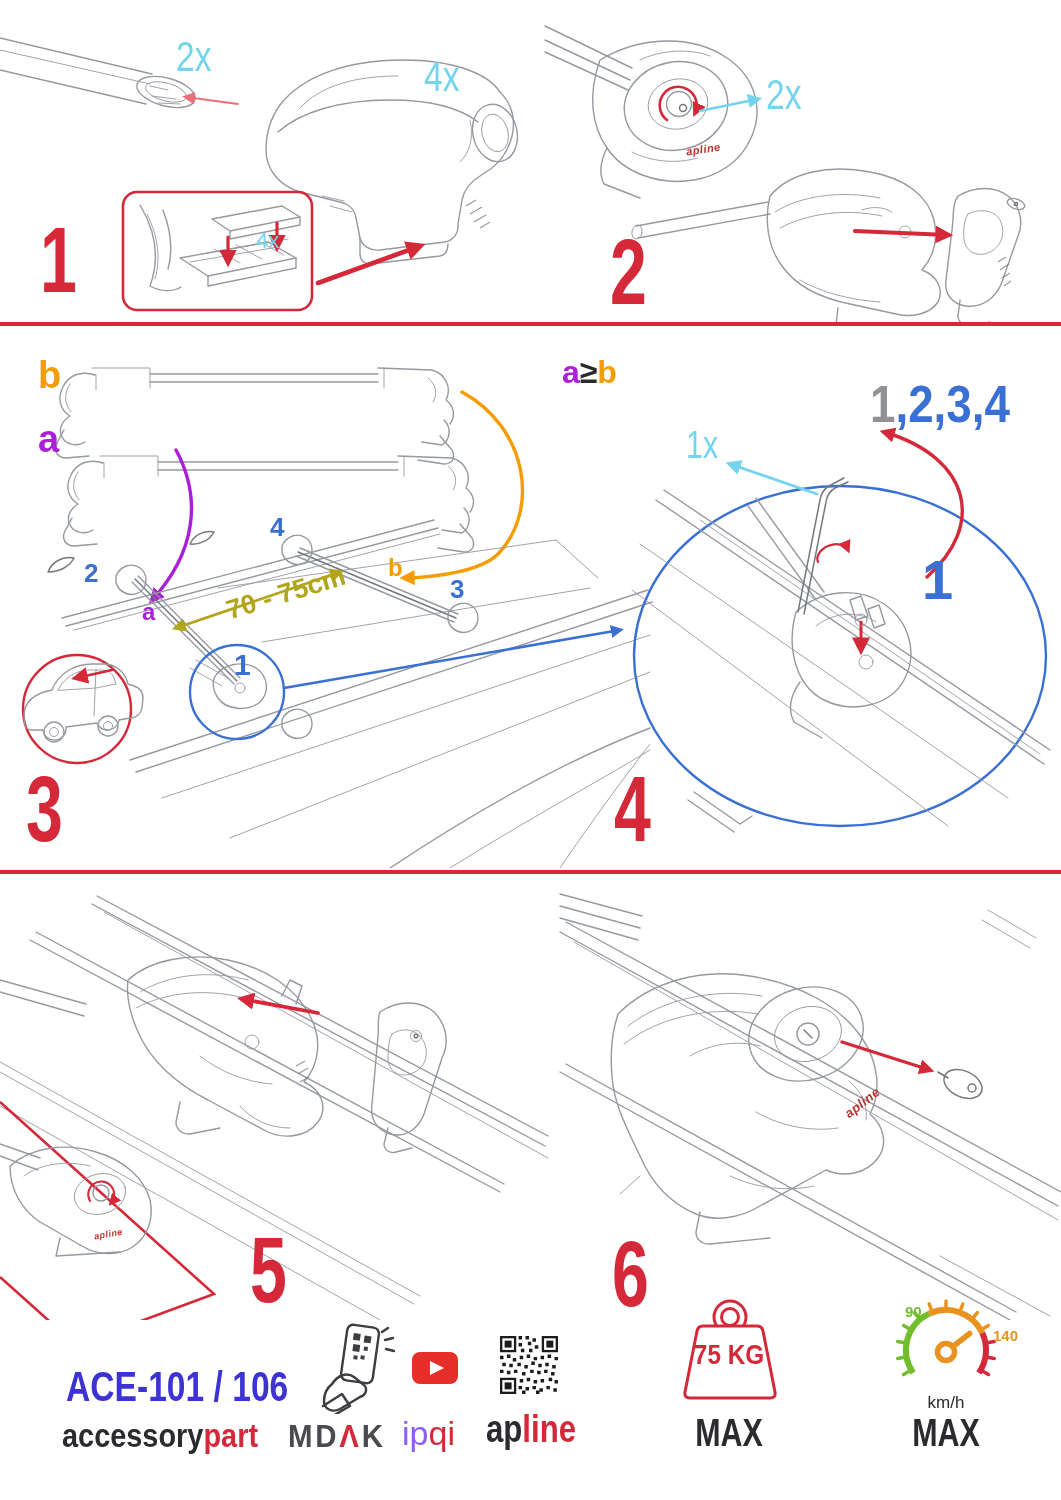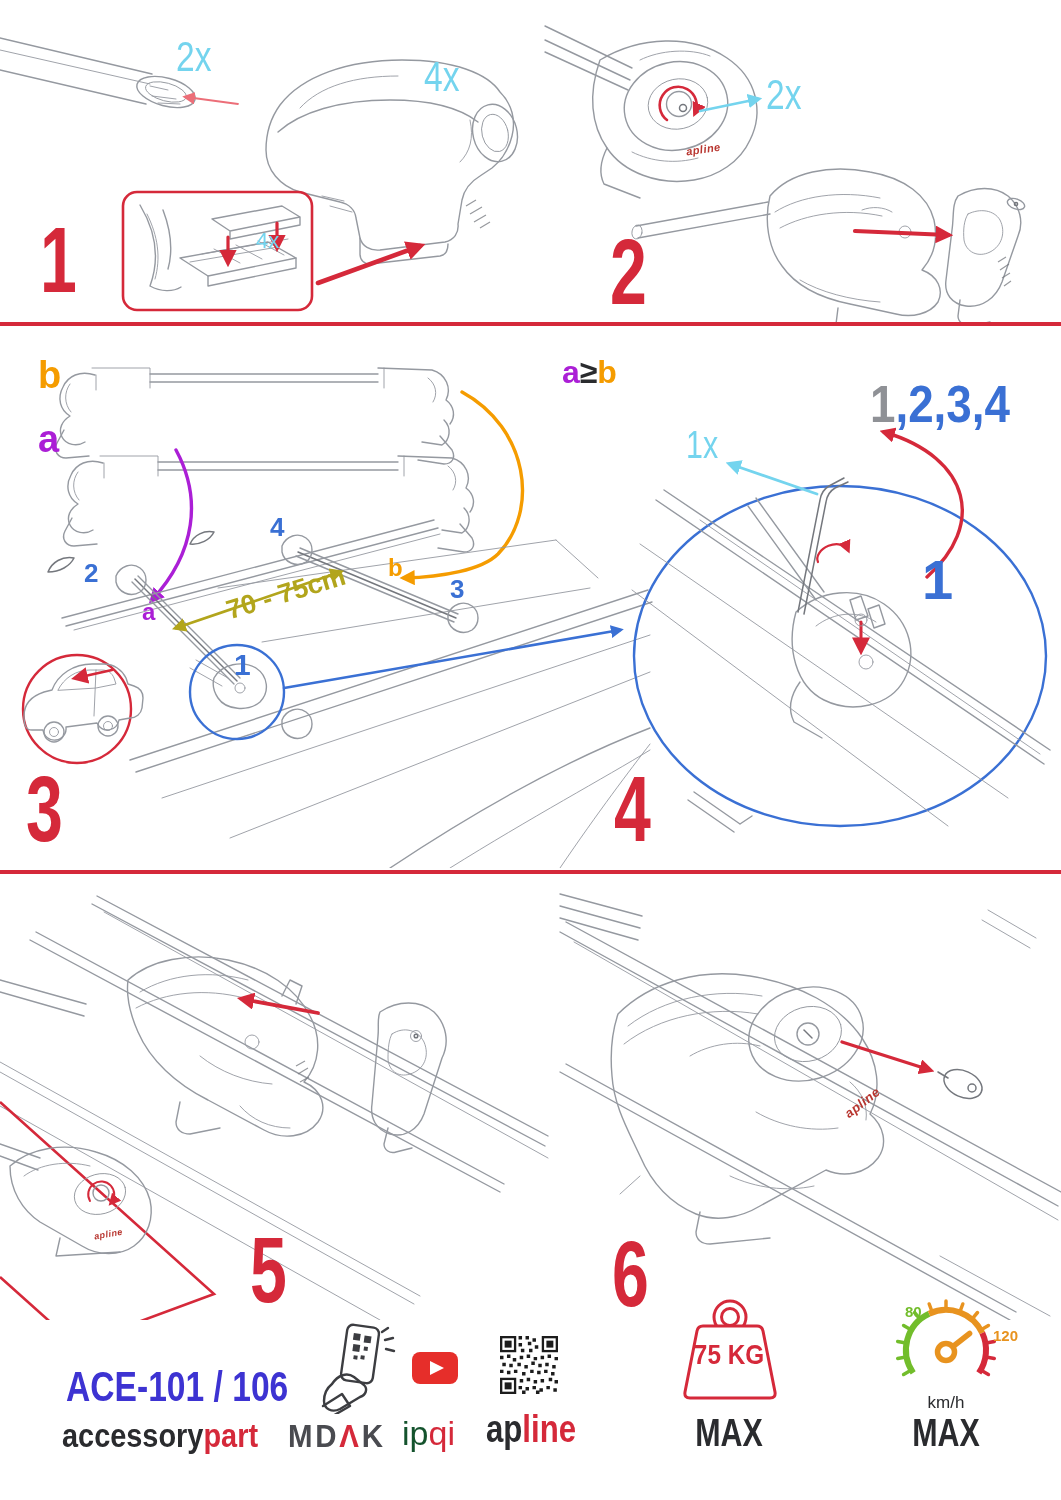--- a/index.html
+++ b/index.html
@@ -369,21 +369,21 @@
       <rect x="36" y="34" width="4" height="4" transform="rotate(8 42 32)"></rect>
         <rect x="43" y="33" width="4" height="4" transform="rotate(8 42 32)"></rect>
     </g>
   </svg>
   <div class="lbl" style="left:288px;top:1420px;font-size:32px;font-weight:700;letter-spacing:3px;transform:scaleX(.92);transform-origin:0 0"><span style="color:#4a4b50">MD</span><span style="color:var(--c-red)">Λ</span><span style="color:#4a4b50">K</span></div>
 
   <svg class="band" style="left:412px;top:1352px" width="46" height="32" viewBox="0 0 46 32">
     <rect x="0" y="0" width="46" height="32" rx="8" style="fill:var(--c-youtube-red)"></rect>
     <path d="M18,9 L32,16 L18,23 Z" fill="#fff"></path>
   </svg>
-  <div class="lbl" style="left:402px;top:1416px;font-size:34px;font-weight:400"><span style="color:#14532d">ip</span><span style="color:var(--c-red)">qi</span></div>
+  <div class="lbl" style="left:402px;top:1416px;font-size:34px;font-weight:400"><span style="color:#8b5cf6">ip</span><span style="color:var(--c-red)">qi</span></div>
 
   <svg class="band" style="left:500px;top:1336px" width="58" height="58" viewBox="0 0 50 50">
     <g style="fill:var(--c-qr-black)">
       <rect x="0" y="0" width="14" height="14"></rect>
         <rect x="36" y="0" width="14" height="14"></rect>
         <rect x="0" y="36" width="14" height="14"></rect>
       <rect x="2" y="2" width="10" height="10" fill="#fff"></rect>
         <rect x="38" y="2" width="10" height="10" fill="#fff"></rect>
         <rect x="2" y="38" width="10" height="10" fill="#fff"></rect>
       <rect x="4" y="4" width="6" height="6"></rect>
@@ -427,18 +427,18 @@
       </g>
       <g style="stroke:var(--c-red)">
         <line x1="103.4" y1="48.7" x2="110.3" y2="47.5"></line>
           <line x1="103.4" y1="63.3" x2="110.3" y2="64.5"></line>
         <line x1="98.4" y1="77" x2="104.4" y2="80.5"></line>
       </g>
     </g>
     <line x1="62" y1="58" x2="85.6" y2="39.5" style="stroke:var(--c-gauge-orange)" stroke-width="5.5" stroke-linecap="round"></line>
     <circle cx="62" cy="58" r="8.5" fill="#fff" style="stroke:var(--c-gauge-orange)" stroke-width="5.5"></circle>
   </svg>
-  <div class="lbl" style="left:905px;top:1304px;font-size:15px;font-weight:700;color:var(--c-green)">80</div>
-  <div class="lbl" style="left:993px;top:1328px;font-size:15px;font-weight:700;color:var(--c-gauge-orange)">120</div>
+  <div class="lbl" style="left:905px;top:1304px;font-size:15px;font-weight:700;color:var(--c-green)">90</div>
+  <div class="lbl" style="left:993px;top:1328px;font-size:15px;font-weight:700;color:var(--c-gauge-orange)">140</div>
   <div class="lbl ctr" style="left:884px;top:1394px;width:124px;font-size:17px;color:var(--c-dark)">km/h</div>
   <div class="lbl ctr" style="left:884px;top:1414px;width:124px;font-size:38px;font-weight:700;color:var(--c-dark);transform:scaleX(.8)">MAX</div>
 
 </div>
 
 </body></html>

